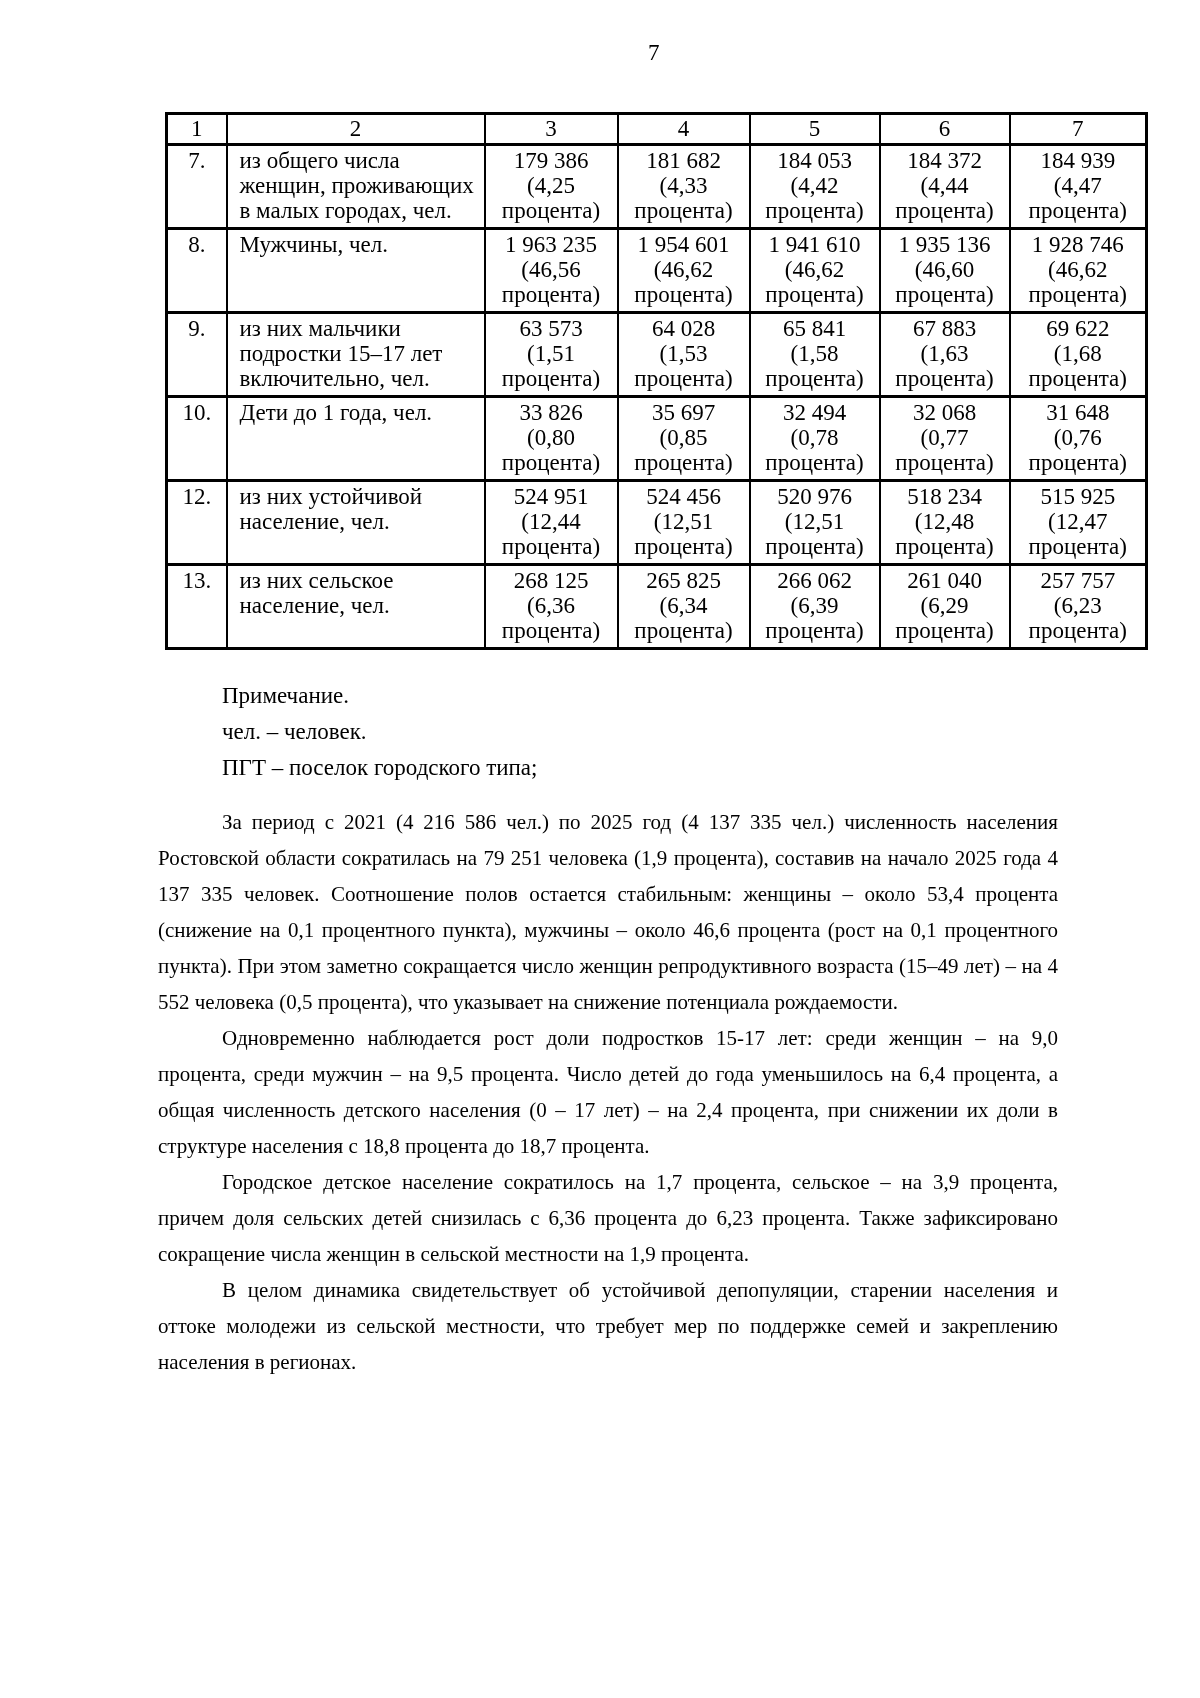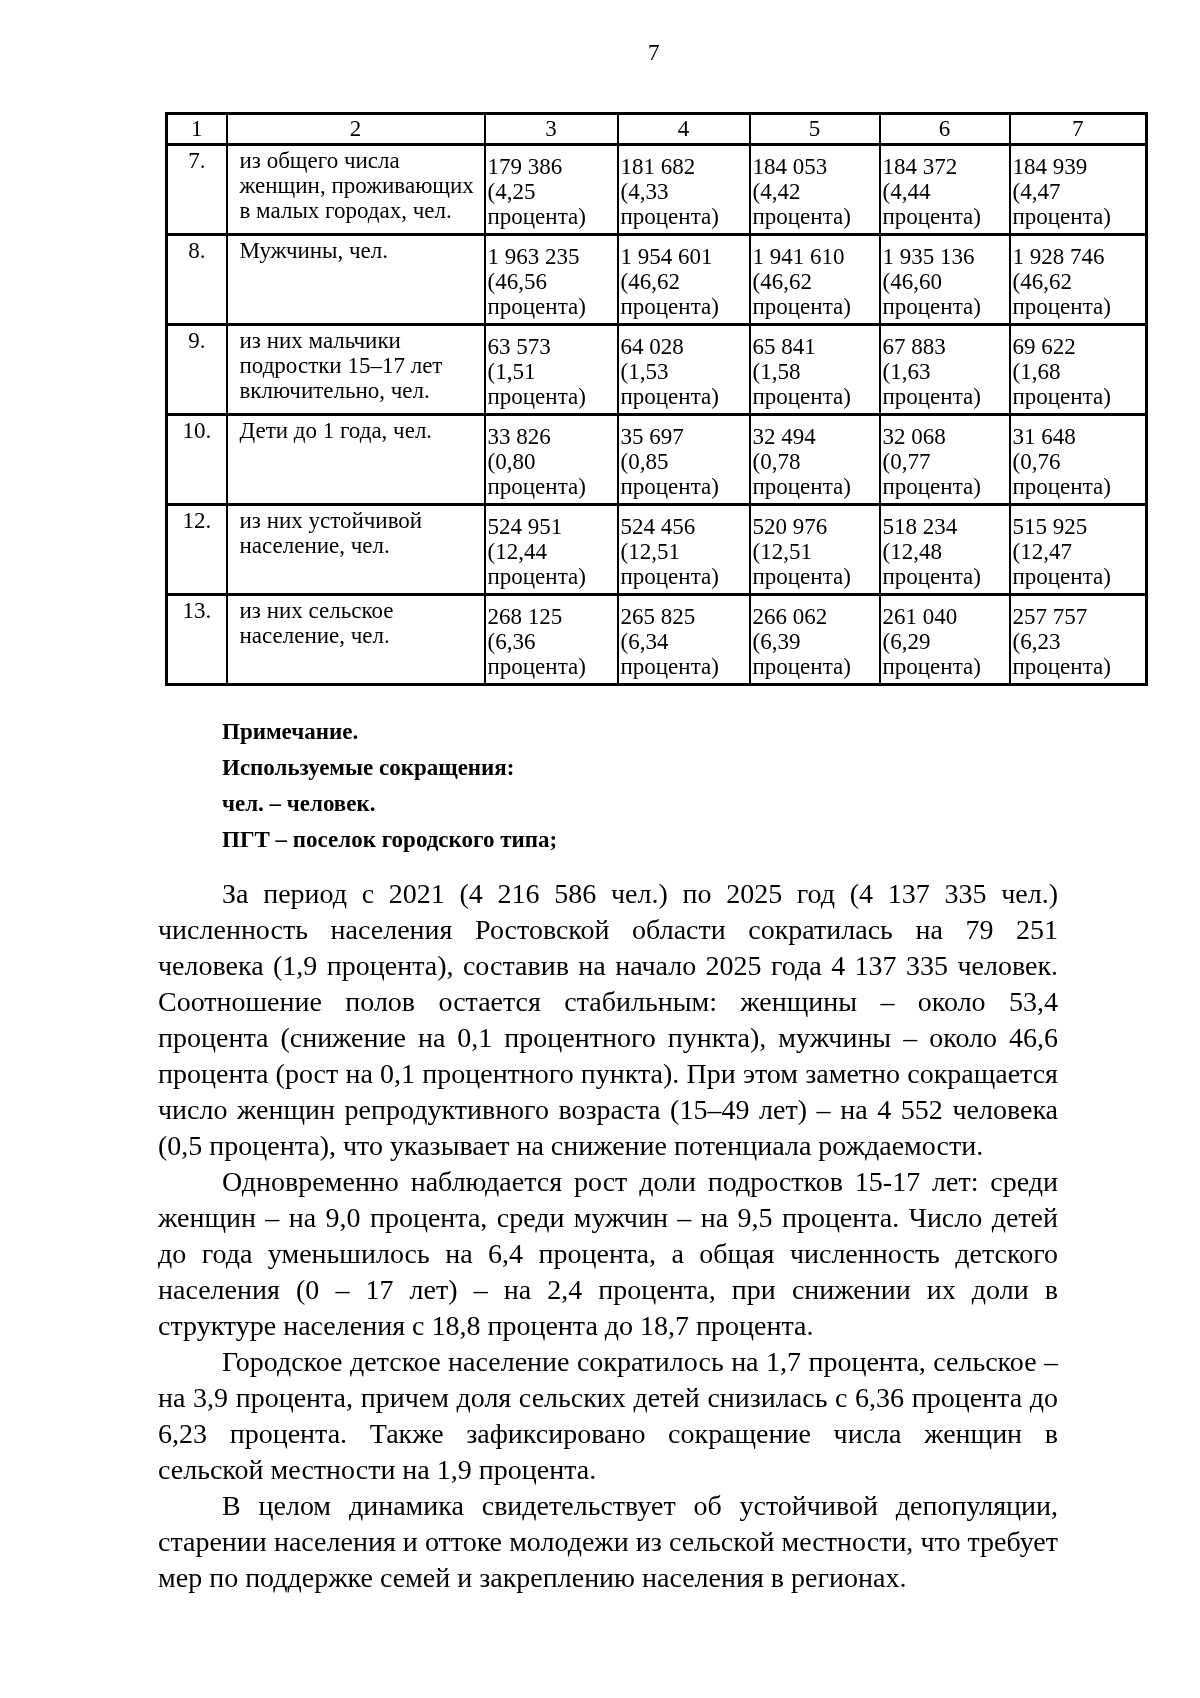--- a/index.html
+++ b/index.html
@@ -37,31 +37,30 @@
     vertical-align: top;
     overflow: hidden;
   }
   table.data-table tbody td { border-top: 3px solid #000; }
   table.data-table thead th {
     text-align: center;
     padding: 1px 2px 2px;
   }
   td.cell-num   { text-align: center; padding: 2px 4px 4px; }
   td.cell-label { text-align: left;   padding: 2px 3px 4px 12px; }
-  td.cell-val   { padding: 8px 2px 4px; white-space: pre-line; margin-left: 37px; }
+  td.cell-val   { text-align: center; padding: 2px 2px 4px; white-space: pre-line; margin-left: 37px; }
   .notes {
     margin: 28px 142px 0 222px;
     font-size: 23px;
     line-height: 36px;
-    font-weight: bold;
   }
   .note-line { margin: 0; }
   .textblock {
     margin: 18px 142px 0 158px;
-    font-size: 28px;
+    font-size: 21px;
     line-height: 36px;
   }
   .textblock p {
     margin: 0;
     text-indent: 64px;
     text-align: justify;
   }
 </style>
 </head>
 <body>
@@ -210,21 +209,20 @@
 процента)</td>
     <td class="cell-val">257 757
 (6,23
 процента)</td>
   </tr>
 </tbody>
   </table>
 
   <div class="notes">
     <div class="note-line">Примечание.</div>
-    <div class="note-line">Используемые сокращения:</div>
     <div class="note-line">чел. – человек.</div>
     <div class="note-line">ПГТ – поселок городского типа;</div>
   </div>
 
   <div class="textblock">
     <p>За период с 2021 (4 216 586 чел.) по 2025 год (4 137 335 чел.) численность населения Ростовской области сократилась на 79 251 человека (1,9 процента), составив на начало 2025 года 4 137 335 человек. Соотношение полов остается стабильным: женщины – около 53,4 процента (снижение на 0,1 процентного пункта), мужчины – около 46,6 процента (рост на 0,1 процентного пункта). При этом заметно сокращается число женщин репродуктивного возраста (15–49 лет) – на 4 552 человека (0,5 процента), что указывает на снижение потенциала рождаемости.</p>
     <p>Одновременно наблюдается рост доли подростков 15-17 лет: среди женщин – на 9,0 процента, среди мужчин – на 9,5 процента. Число детей до года уменьшилось на 6,4 процента, а общая численность детского населения (0 – 17 лет) – на 2,4 процента, при снижении их доли в структуре населения с 18,8 процента до 18,7 процента.</p>
     <p>Городское детское население сократилось на 1,7 процента, сельское – на 3,9 процента, причем доля сельских детей снизилась с 6,36 процента до 6,23 процента. Также зафиксировано сокращение числа женщин в сельской местности на 1,9 процента.</p>
     <p>В целом динамика свидетельствует об устойчивой депопуляции, старении населения и оттоке молодежи из сельской местности, что требует мер по поддержке семей и закреплению населения в регионах.</p>
   </div>

